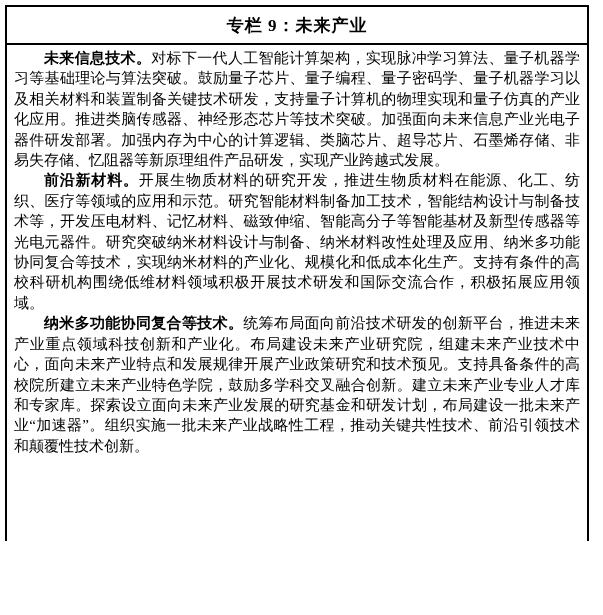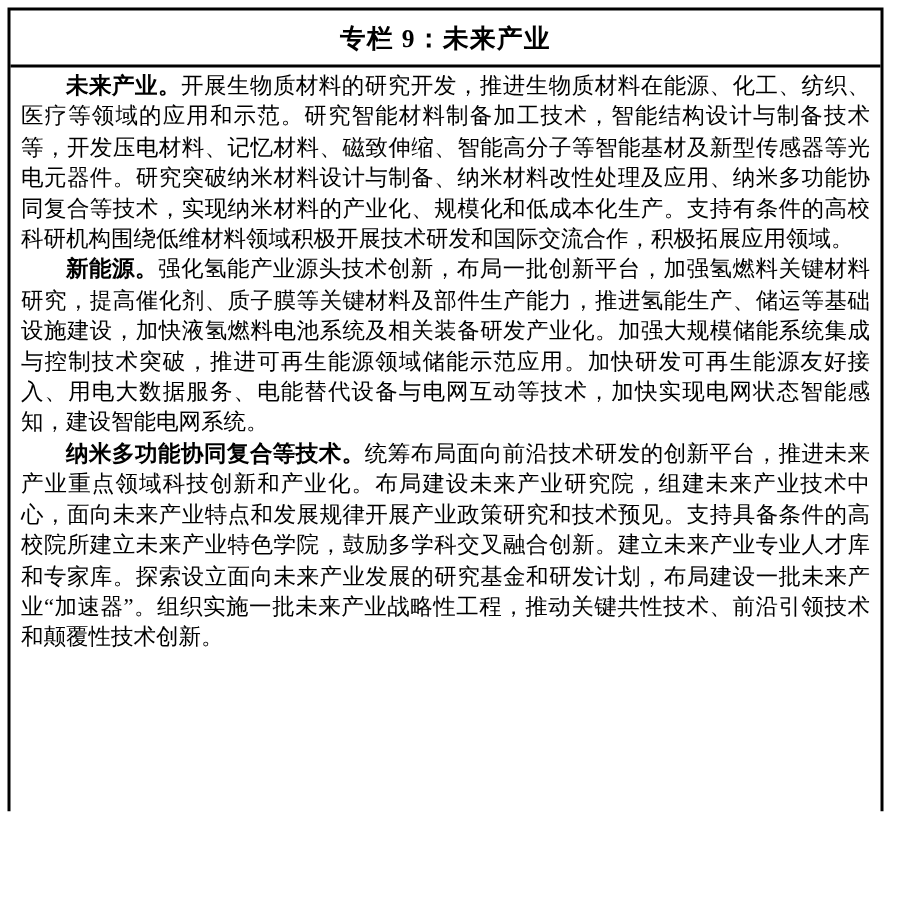--- a/index.html
+++ b/index.html
@@ -57,18 +57,18 @@
 </style>
 </head>
 <body>
 
 <div class="page">
   <div class="column-box">
     <div class="column-title-row">
       <span class="column-title">专栏 9：未来产业</span>
     </div>
     <div class="column-body">
-      <p><span class="section-heading">未来产业。</span><span class="section-body">开展生物质材料的研究开发，推进生物质材料在能源、化工、纺织、医疗等领域的应用和示范。研究智能材料制备加工技术，智能结构设计与制备技术等，开发压电材料、记忆材料、磁致伸缩、智能高分子等智能基材及新型传感器等光电元器件。研究突破纳米材料设计与制备、纳米材料改性处理及应用、纳米多功能协同复合等技术，实现纳米材料的产业化、规模化和低成本化生产。支持有条件的高校科研机构围绕低维材料领域积极开展技术研发和国际交流合作，积极拓展应用领域。</span></p>
-      <p><span class="section-heading">新能源。</span><span class="section-body">强化氢能产业源头技术创新，布局一批创新平台，加强氢燃料关键材料研究，提高催化剂、质子膜等关键材料及部件生产能力，推进氢能生产、储运等基础设施建设，加快液氢燃料电池系统及相关装备研发产业化。加强大规模储能系统集成与控制技术突破，推进可再生能源领域储能示范应用。加快研发可再生能源友好接入、用电大数据服务、电能替代设备与电网互动等技术，加快实现电网状态智能感知，建设智能电网系统。</span></p>
+      <p><span class="section-heading">未来信息技术。</span><span class="section-body">对标下一代人工智能计算架构，实现脉冲学习算法、量子机器学习等基础理论与算法突破。鼓励量子芯片、量子编程、量子密码学、量子机器学习以及相关材料和装置制备关键技术研发，支持量子计算机的物理实现和量子仿真的产业化应用。推进类脑传感器、神经形态芯片等技术突破。加强面向未来信息产业光电子器件研发部署。加强内存为中心的计算逻辑、类脑芯片、超导芯片、石墨烯存储、非易失存储、忆阻器等新原理组件产品研发，实现产业跨越式发展。</span></p>
+      <p><span class="section-heading">前沿新材料。</span><span class="section-body">开展生物质材料的研究开发，推进生物质材料在能源、化工、纺织、医疗等领域的应用和示范。研究智能材料制备加工技术，智能结构设计与制备技术等，开发压电材料、记忆材料、磁致伸缩、智能高分子等智能基材及新型传感器等光电元器件。研究突破纳米材料设计与制备、纳米材料改性处理及应用、纳米多功能协同复合等技术，实现纳米材料的产业化、规模化和低成本化生产。支持有条件的高校科研机构围绕低维材料领域积极开展技术研发和国际交流合作，积极拓展应用领域。</span></p>
       <p><span class="section-heading">纳米多功能协同复合等技术。</span><span class="section-body">统筹布局面向前沿技术研发的创新平台，推进未来产业重点领域科技创新和产业化。布局建设未来产业研究院，组建未来产业技术中心，面向未来产业特点和发展规律开展产业政策研究和技术预见。支持具备条件的高校院所建立未来产业特色学院，鼓励多学科交叉融合创新。建立未来产业专业人才库和专家库。探索设立面向未来产业发展的研究基金和研发计划，布局建设一批未来产业“加速器”。组织实施一批未来产业战略性工程，推动关键共性技术、前沿引领技术和颠覆性技术创新。</span></p>
     </div>
   </div>
 </div>
 
 </body></html>

